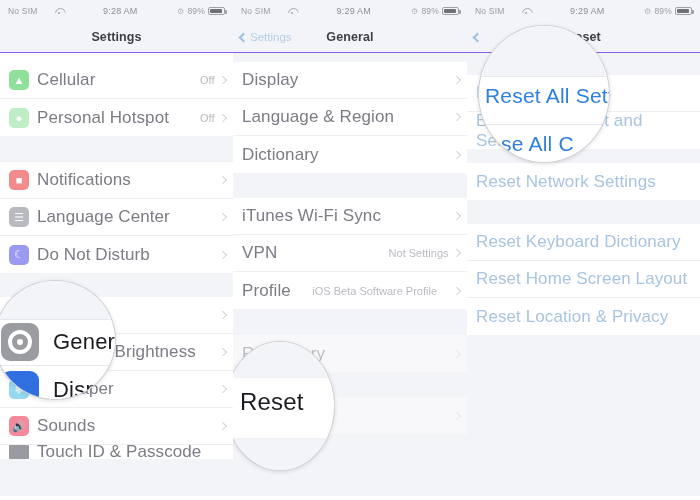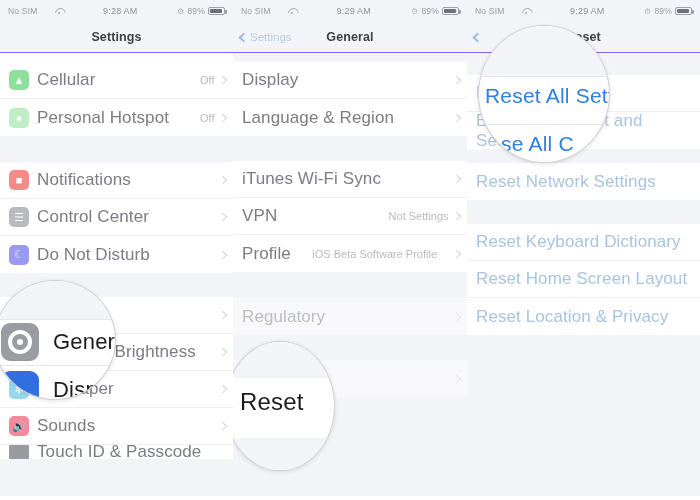--- a/index.html
+++ b/index.html
@@ -130,21 +130,21 @@
       </div>
       <div class="gap" style="height:26px;"></div>
       <div class="group">
         <div class="row">
           <span class="ico ic-notif">■</span>
           <span class="lbl">Notifications</span>
           <span class="chev"></span>
         </div>
         <div class="row">
           <span class="ico ic-cc">☰</span>
-          <span class="lbl">Control Center</span>
+          <span class="lbl">Language Center</span>
           <span class="chev"></span>
         </div>
         <div class="row">
           <span class="ico ic-dnd">☾</span>
           <span class="lbl">Do Not Disturb</span>
           <span class="chev"></span>
         </div>
       </div>
       <div class="gap" style="height:24px;"></div>
       <div class="group">
@@ -225,20 +225,24 @@
       <div class="gap" style="height:9px;"></div>
       <div class="group">
         <div class="row">
           <span class="lbl">Display</span>
           <span class="chev"></span>
         </div>
         <div class="row">
           <span class="lbl">Language &amp; Region</span>
           <span class="chev"></span>
         </div>
+        <div class="row">
+          <span class="lbl">Dictionary</span>
+          <span class="chev"></span>
+        </div>
       </div>
       <div class="gap" style="height:25px;"></div>
       <div class="group">
         <div class="row">
           <span class="lbl">iTunes Wi-Fi Sync</span>
           <span class="chev"></span>
         </div>
         <div class="row">
           <span class="lbl">VPN</span>
           <span class="val">Not Settings</span>

